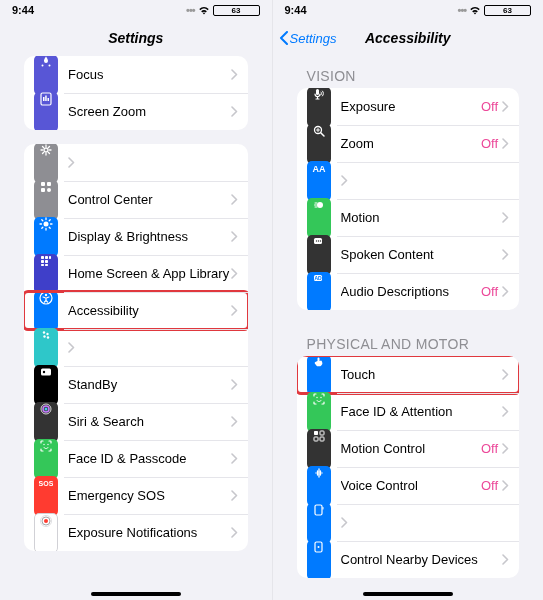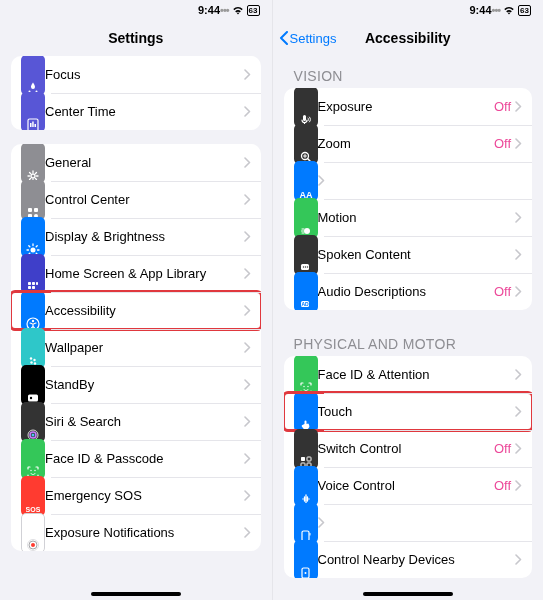--- a/index.html
+++ b/index.html
@@ -16,53 +16,54 @@
     height: 600px;
     background: #f2f2f7;
     display: flex;
     flex-direction: column;
     position: relative;
   }
   .phone + .phone { border-left: 1px solid #e5e5ea; }
   .status-bar {
     height: 20px;
     display: flex;
-    justify-content: flex-end;
+    justify-content: space-between;
     align-items: center;
     padding: 0 12px;
     font-size: 11px;
     font-weight: 600;
     background: #f2f2f7;
   }
   .status-right { display: flex; align-items: center; gap: 3px; }
   .dots { color: #999; letter-spacing: -1px; }
-  .battery-box { border: 1px solid #000; border-radius: 2px; padding: 0 1px; font-size: 8px; font-weight: 700; }
+  .battery-box { border: 1px solid #000; border-radius: 2px; padding: 0 18px; font-size: 8px; font-weight: 700; }
   .nav {
     height: 36px;
     display: flex;
     align-items: center;
     justify-content: center;
     position: relative;
     background: #f2f2f7;
     padding: 0 8px;
+    font-style: italic;
   }
   .nav-title { font-size: 14px; font-weight: 600; }
   .nav-back {
     position: absolute;
     left: 6px;
     display: flex;
     align-items: center;
     gap: 2px;
     color: #007aff;
     font-size: 13px;
   }
   .scroll {
     flex: 1;
     overflow: hidden;
-    padding: 0 11px;
+    padding: 0 24px;
   }
   .section-header {
     font-size: 14px;
     color: #8e8e93;
     text-transform: uppercase;
     padding: 12px 10px 4px;
     letter-spacing: 0.3px;
   }
   .group {
     background: #fff;
@@ -81,22 +82,23 @@
     content: "";
     position: absolute;
     left: 40px; right: 0; top: 0;
     height: 1px;
     background: #e5e5ea;
   }
   .row .icon {
     width: 24px; height: 40px;
     border-radius: 5px;
     display: flex;
-    align-items: flex-end;
+    align-items: flex-start;
     justify-content: center;
+    margin-right: 10px;
     flex-shrink: 0;
   }
   .row .label {
     flex: 1;
     font-size: 13px;
     color: #000;
     white-space: nowrap;
     overflow: hidden;
     text-overflow: ellipsis;
   }
@@ -162,37 +164,36 @@
         </div>
         <div class="row">
           <span class="icon" style="background:#5856d6;">
             <svg width="14" height="14" viewBox="0 0 14 14">
               <rect x="2" y="1" width="10" height="12" rx="1.5" fill="none" stroke="#fff" stroke-width="1.2"></rect>
               <rect x="4" y="5" width="1.5" height="4" fill="#fff"></rect>
               <rect x="6.2" y="3.5" width="1.5" height="5.5" fill="#fff"></rect>
               <rect x="8.5" y="6" width="1.5" height="3" fill="#fff"></rect>
             </svg>
           </span>
-          <span class="label">Center Time</span>
+          <span class="label">Screen Zoom</span>
           <span class="chev">
             <svg width="7" height="11" viewBox="0 0 7 11">
               <path d="M1 1l4.5 4.5L1 10" stroke="#c7c7cc" stroke-width="1.6" fill="none" stroke-linecap="round" stroke-linejoin="round"></path>
             </svg>
           </span>
         </div>
       </div>
     <div class="group" id="left-g2">
         <div class="row">
           <span class="icon" style="background:#8e8e93;">
             <svg width="14" height="14" viewBox="0 0 14 14">
               <circle cx="7" cy="7" r="2" fill="none" stroke="#fff" stroke-width="1.3"></circle>
               <path d="M7 2v1.5M7 10.5V12M12 7h-1.5M3.5 7H2M10.5 3.5l-1 1M4.5 9.5l-1 1M10.5 10.5l-1-1M4.5 4.5l-1-1" stroke="#fff" stroke-width="1.3" stroke-linecap="round"></path>
             </svg>
           </span>
-          <span class="label">General</span>
           <span class="chev">
             <svg width="7" height="11" viewBox="0 0 7 11">
               <path d="M1 1l4.5 4.5L1 10" stroke="#c7c7cc" stroke-width="1.6" fill="none" stroke-linecap="round" stroke-linejoin="round"></path>
             </svg>
           </span>
         </div>
         <div class="row">
           <span class="icon" style="background:#8e8e93;">
             <svg width="14" height="14" viewBox="0 0 14 14">
               <rect x="2" y="2" width="4" height="4" rx="1" fill="#fff"></rect>
@@ -258,21 +259,20 @@
         </div>
         <div class="row">
           <span class="icon" style="background:#2ec7c9;">
             <svg width="14" height="14" viewBox="0 0 14 14">
               <circle cx="5" cy="4.5" r="1.2" fill="#fff"></circle>
               <circle cx="8.5" cy="6" r="1.2" fill="#fff"></circle>
               <circle cx="5.5" cy="8.5" r="1.2" fill="#fff"></circle>
               <circle cx="9" cy="9.5" r="1.2" fill="#fff"></circle>
             </svg>
           </span>
-          <span class="label">Wallpaper</span>
           <span class="chev">
             <svg width="7" height="11" viewBox="0 0 7 11">
               <path d="M1 1l4.5 4.5L1 10" stroke="#c7c7cc" stroke-width="1.6" fill="none" stroke-linecap="round" stroke-linejoin="round"></path>
             </svg>
           </span>
         </div>
         <div class="row">
           <span class="icon" style="background:#000000;">
             <svg width="14" height="14" viewBox="0 0 14 14">
               <rect x="2" y="3.5" width="10" height="7" rx="1.5" fill="#fff"></rect>
@@ -464,59 +464,59 @@
           <span class="value">Off</span>
           <span class="chev">
             <svg width="7" height="11" viewBox="0 0 7 11">
               <path d="M1 1l4.5 4.5L1 10" stroke="#c7c7cc" stroke-width="1.6" fill="none" stroke-linecap="round" stroke-linejoin="round"></path>
             </svg>
           </span>
         </div>
       </div>
     <div class="section-header">Physical and Motor</div>
     <div class="group" id="right-g2">
+        <div class="row highlight">
+          <span class="icon" style="background:#007aff;">
+            <svg width="14" height="14" viewBox="0 0 14 14">
+              <path d="M5.5 6V3.5a1 1 0 012 0V6l1-.3a1 1 0 011.3.6l.5 1.5c.3 1-.2 2-1 2.7l-1 .8H5l-2-2.5c-.5-.6-.3-1.5.4-1.8L5.5 6z" fill="#fff"></path>
+            </svg>
+          </span>
+          <span class="label">Touch</span>
+          <span class="chev">
+            <svg width="7" height="11" viewBox="0 0 7 11">
+              <path d="M1 1l4.5 4.5L1 10" stroke="#c7c7cc" stroke-width="1.6" fill="none" stroke-linecap="round" stroke-linejoin="round"></path>
+            </svg>
+          </span>
+        </div>
         <div class="row">
           <span class="icon" style="background:#34c759;">
             <svg width="14" height="14" viewBox="0 0 14 14">
               <path d="M2 4V2.5A.5.5 0 012.5 2H4M10 2h1.5a.5.5 0 01.5.5V4M12 10v1.5a.5.5 0 01-.5.5H10M4 12H2.5a.5.5 0 01-.5-.5V10" stroke="#fff" stroke-width="1.2" fill="none" stroke-linecap="round"></path>
               <circle cx="5" cy="5.5" r="0.7" fill="#fff"></circle>
               <circle cx="9" cy="5.5" r="0.7" fill="#fff"></circle>
               <path d="M5 8.5c.5.7 1.2 1 2 1s1.5-.3 2-1" stroke="#fff" stroke-width="1" fill="none" stroke-linecap="round"></path>
             </svg>
           </span>
           <span class="label">Face ID &amp; Attention</span>
           <span class="chev">
             <svg width="7" height="11" viewBox="0 0 7 11">
               <path d="M1 1l4.5 4.5L1 10" stroke="#c7c7cc" stroke-width="1.6" fill="none" stroke-linecap="round" stroke-linejoin="round"></path>
             </svg>
           </span>
         </div>
-        <div class="row highlight">
-          <span class="icon" style="background:#007aff;">
-            <svg width="14" height="14" viewBox="0 0 14 14">
-              <path d="M5.5 6V3.5a1 1 0 012 0V6l1-.3a1 1 0 011.3.6l.5 1.5c.3 1-.2 2-1 2.7l-1 .8H5l-2-2.5c-.5-.6-.3-1.5.4-1.8L5.5 6z" fill="#fff"></path>
-            </svg>
-          </span>
-          <span class="label">Touch</span>
-          <span class="chev">
-            <svg width="7" height="11" viewBox="0 0 7 11">
-              <path d="M1 1l4.5 4.5L1 10" stroke="#c7c7cc" stroke-width="1.6" fill="none" stroke-linecap="round" stroke-linejoin="round"></path>
-            </svg>
-          </span>
-        </div>
         <div class="row">
           <span class="icon" style="background:#333333;">
             <svg width="14" height="14" viewBox="0 0 14 14">
               <rect x="2" y="2" width="4" height="4" rx="0.7" fill="#fff"></rect>
               <rect x="8" y="2" width="4" height="4" rx="0.7" fill="none" stroke="#fff" stroke-width="1"></rect>
               <rect x="2" y="8" width="4" height="4" rx="0.7" fill="none" stroke="#fff" stroke-width="1"></rect>
               <rect x="8" y="8" width="4" height="4" rx="0.7" fill="none" stroke="#fff" stroke-width="1"></rect>
             </svg>
           </span>
-          <span class="label">Switch Control</span>
+          <span class="label">Motion Control</span>
           <span class="value">Off</span>
           <span class="chev">
             <svg width="7" height="11" viewBox="0 0 7 11">
               <path d="M1 1l4.5 4.5L1 10" stroke="#c7c7cc" stroke-width="1.6" fill="none" stroke-linecap="round" stroke-linejoin="round"></path>
             </svg>
           </span>
         </div>
         <div class="row">
           <span class="icon" style="background:#007aff;">
             <svg width="14" height="14" viewBox="0 0 14 14">

